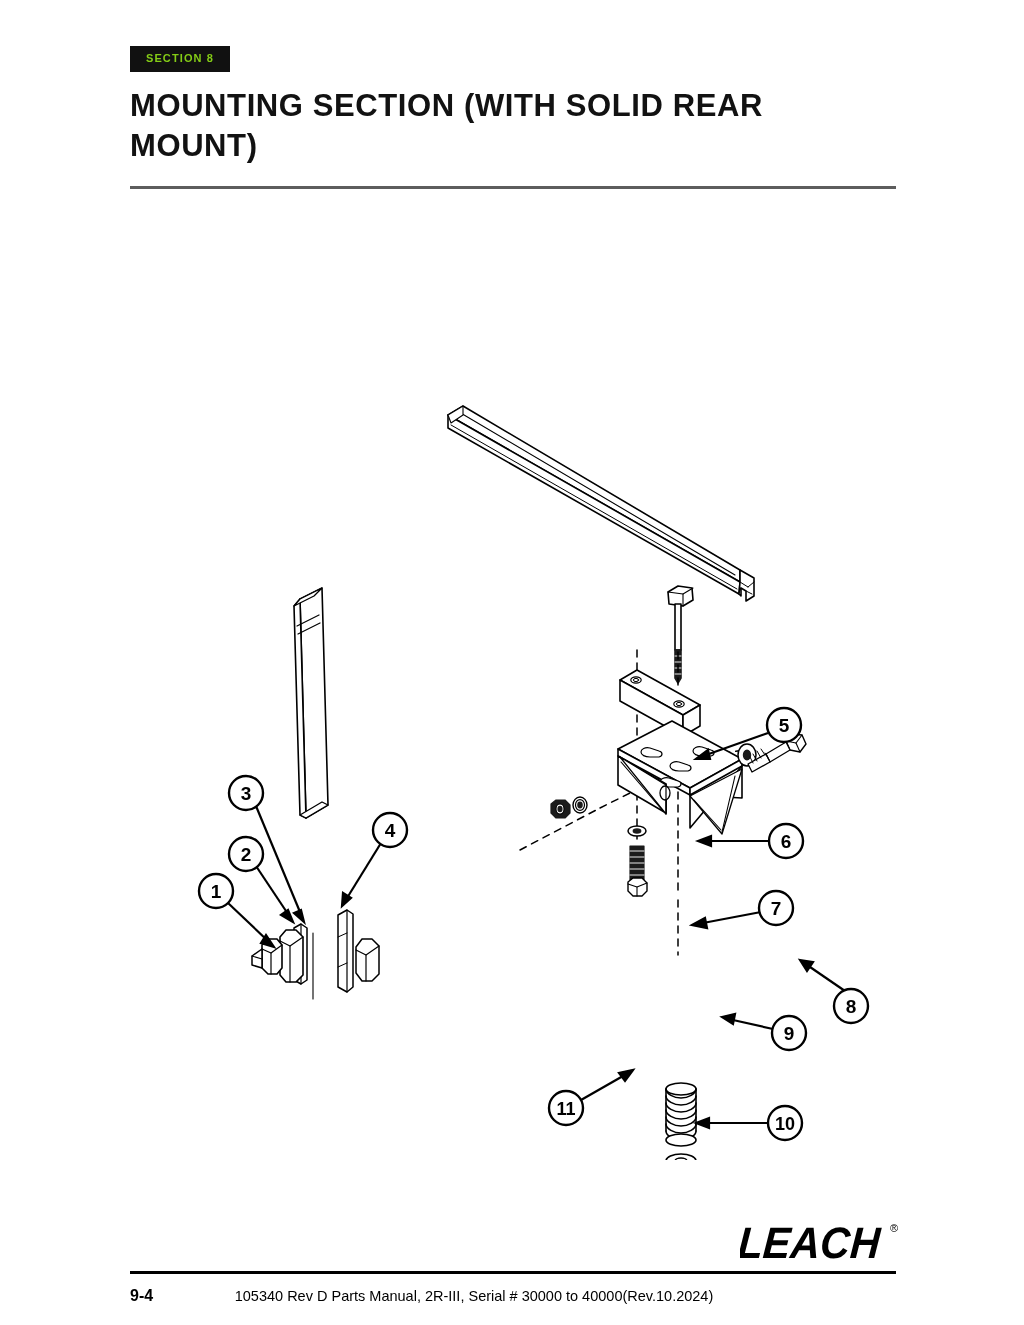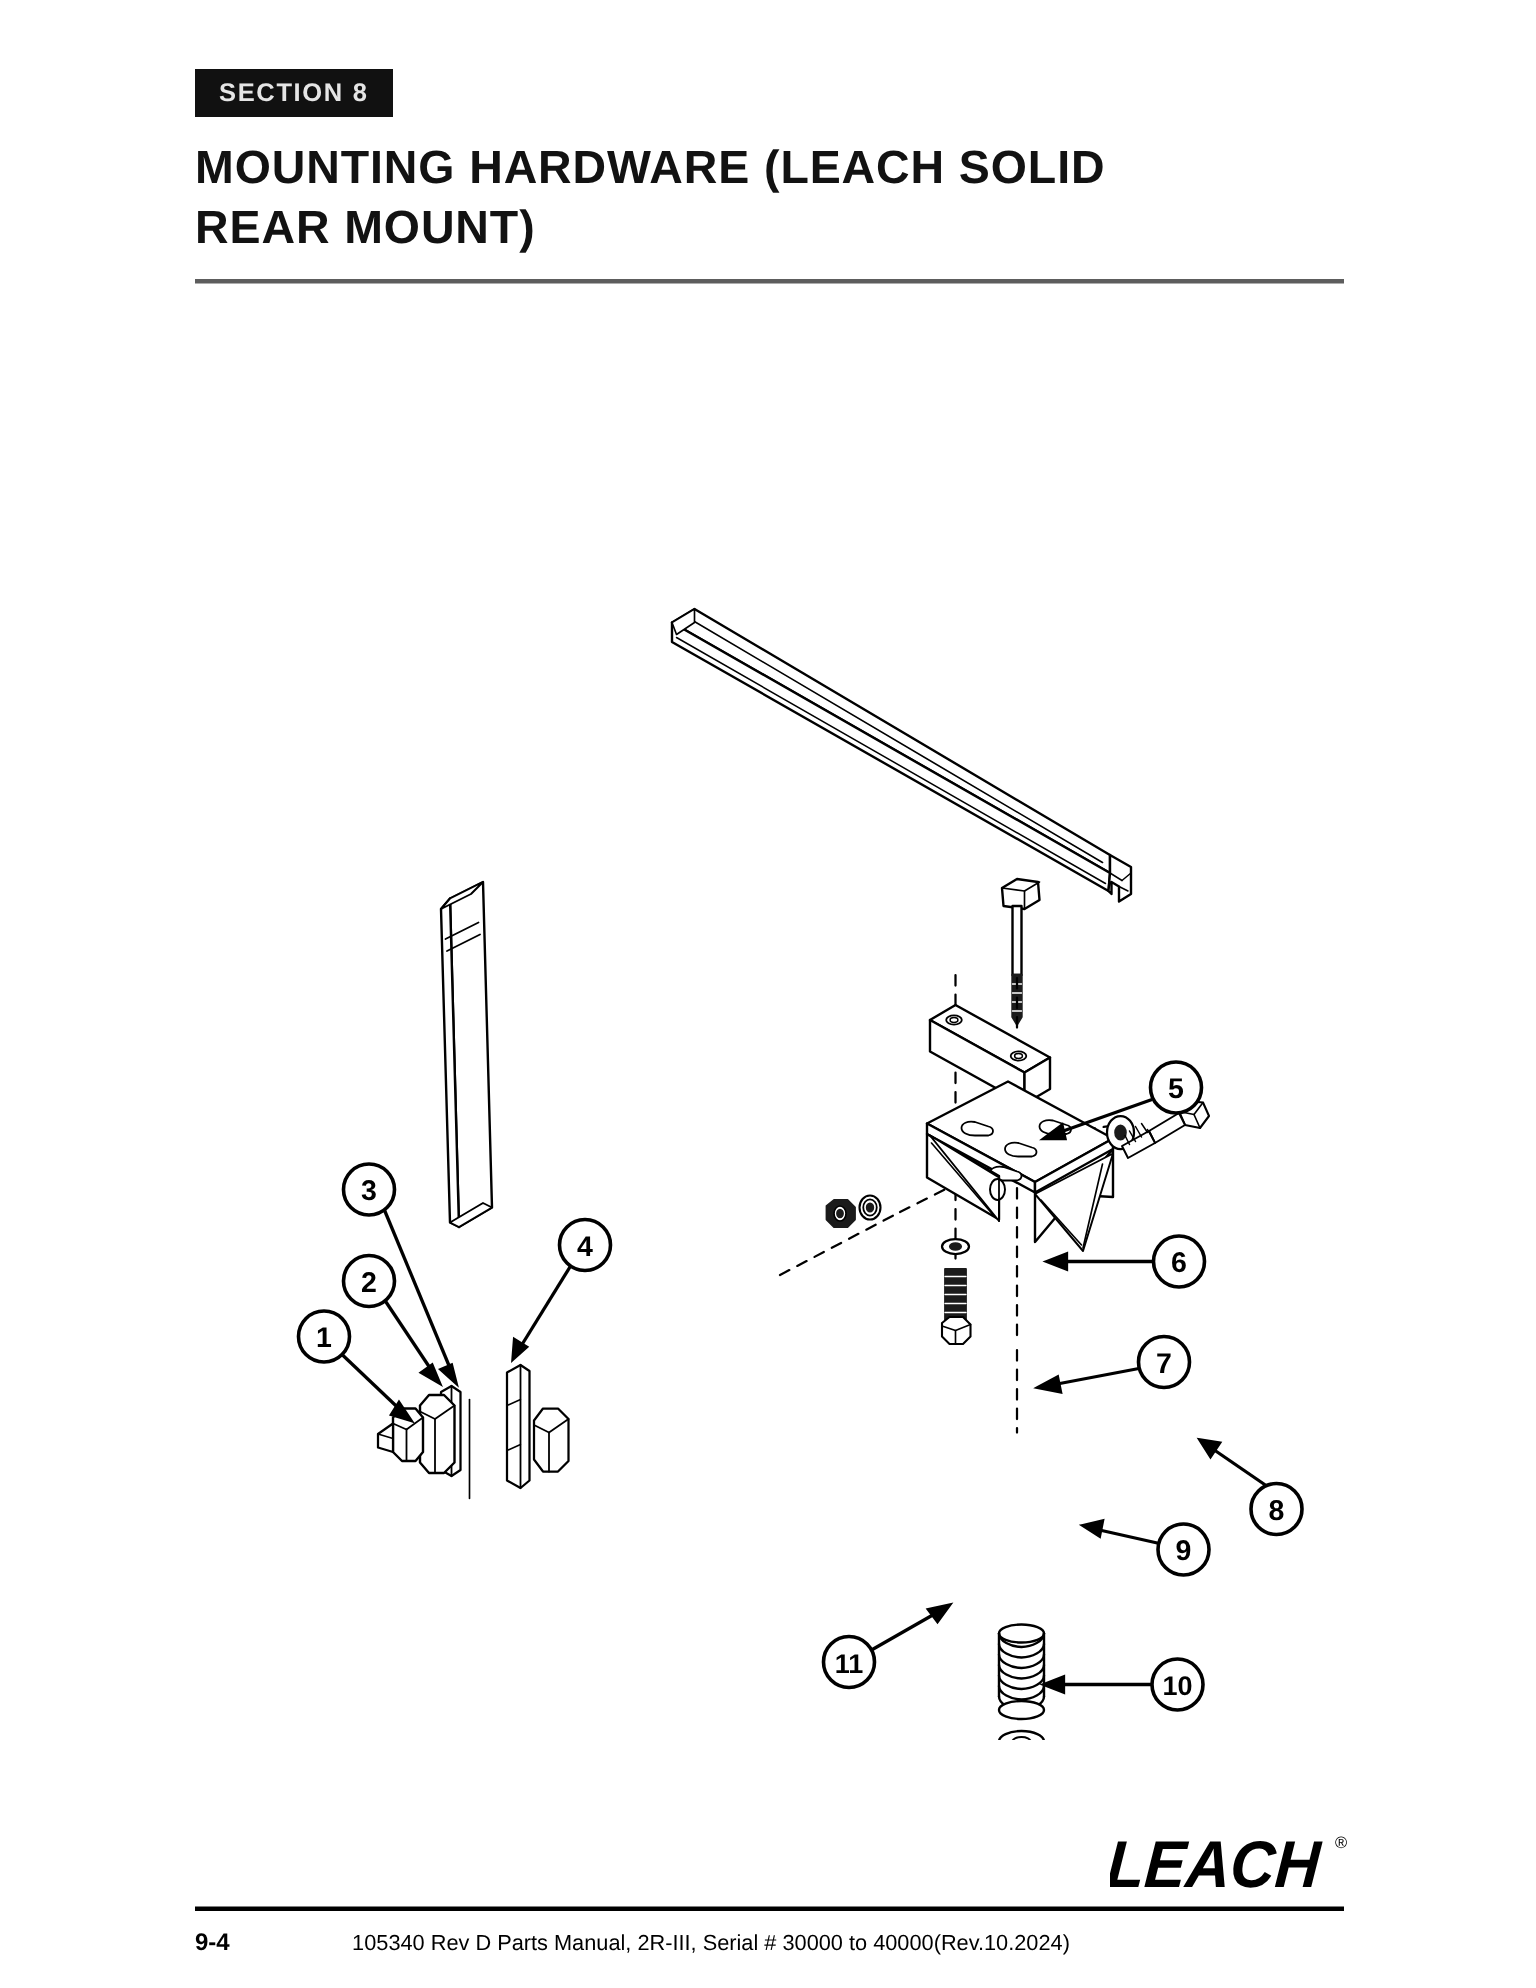--- a/index.html
+++ b/index.html
@@ -19,23 +19,23 @@
   
   #page-header {
     position: absolute;
     left: 130px;
     top: 46px;
     width: 766px;
   }
   #section-badge {
     display: inline-block;
     background: #111111;
-    color: #e5e5e5;
+    color: #84cc16;
     font-weight: bold;
-    font-size: 17px;
+    font-size: 11px;
     letter-spacing: 1.1px;
     padding: 7px 16px 8px 16px;
     line-height: 1;
   }
   #page-title {
     margin-top: 14px;
     font-size: 31px;
     font-weight: bold;
     letter-spacing: 0.6px;
     line-height: 1.28;
@@ -95,21 +95,21 @@
     text-align: center;
     font-size: 14.5px;
     color: #000;
   }
 </style>
 </head>
 <body>
 
 <div id="page-header">
   <div id="section-badge">SECTION 8</div>
-  <div id="page-title">MOUNTING HARDWARE (LEACH SOLID REAR MOUNT)</div>
+  <div id="page-title">MOUNTING SECTION (WITH SOLID REAR MOUNT)</div>
 </div>
 <div id="header-rule"></div>
 
 <div id="figure-area">
 <svg id="exploded-diagram" width="1024" height="950" viewBox="0 0 1024 950" xmlns="http://www.w3.org/2000/svg">
   <g fill="none" stroke="#000" stroke-width="1.6" stroke-linejoin="round" stroke-linecap="round">
 
     <g>
 
       <path d="M448,205 L463,196 L740,360 L740,372 Z" fill="#ffffff"></path>

